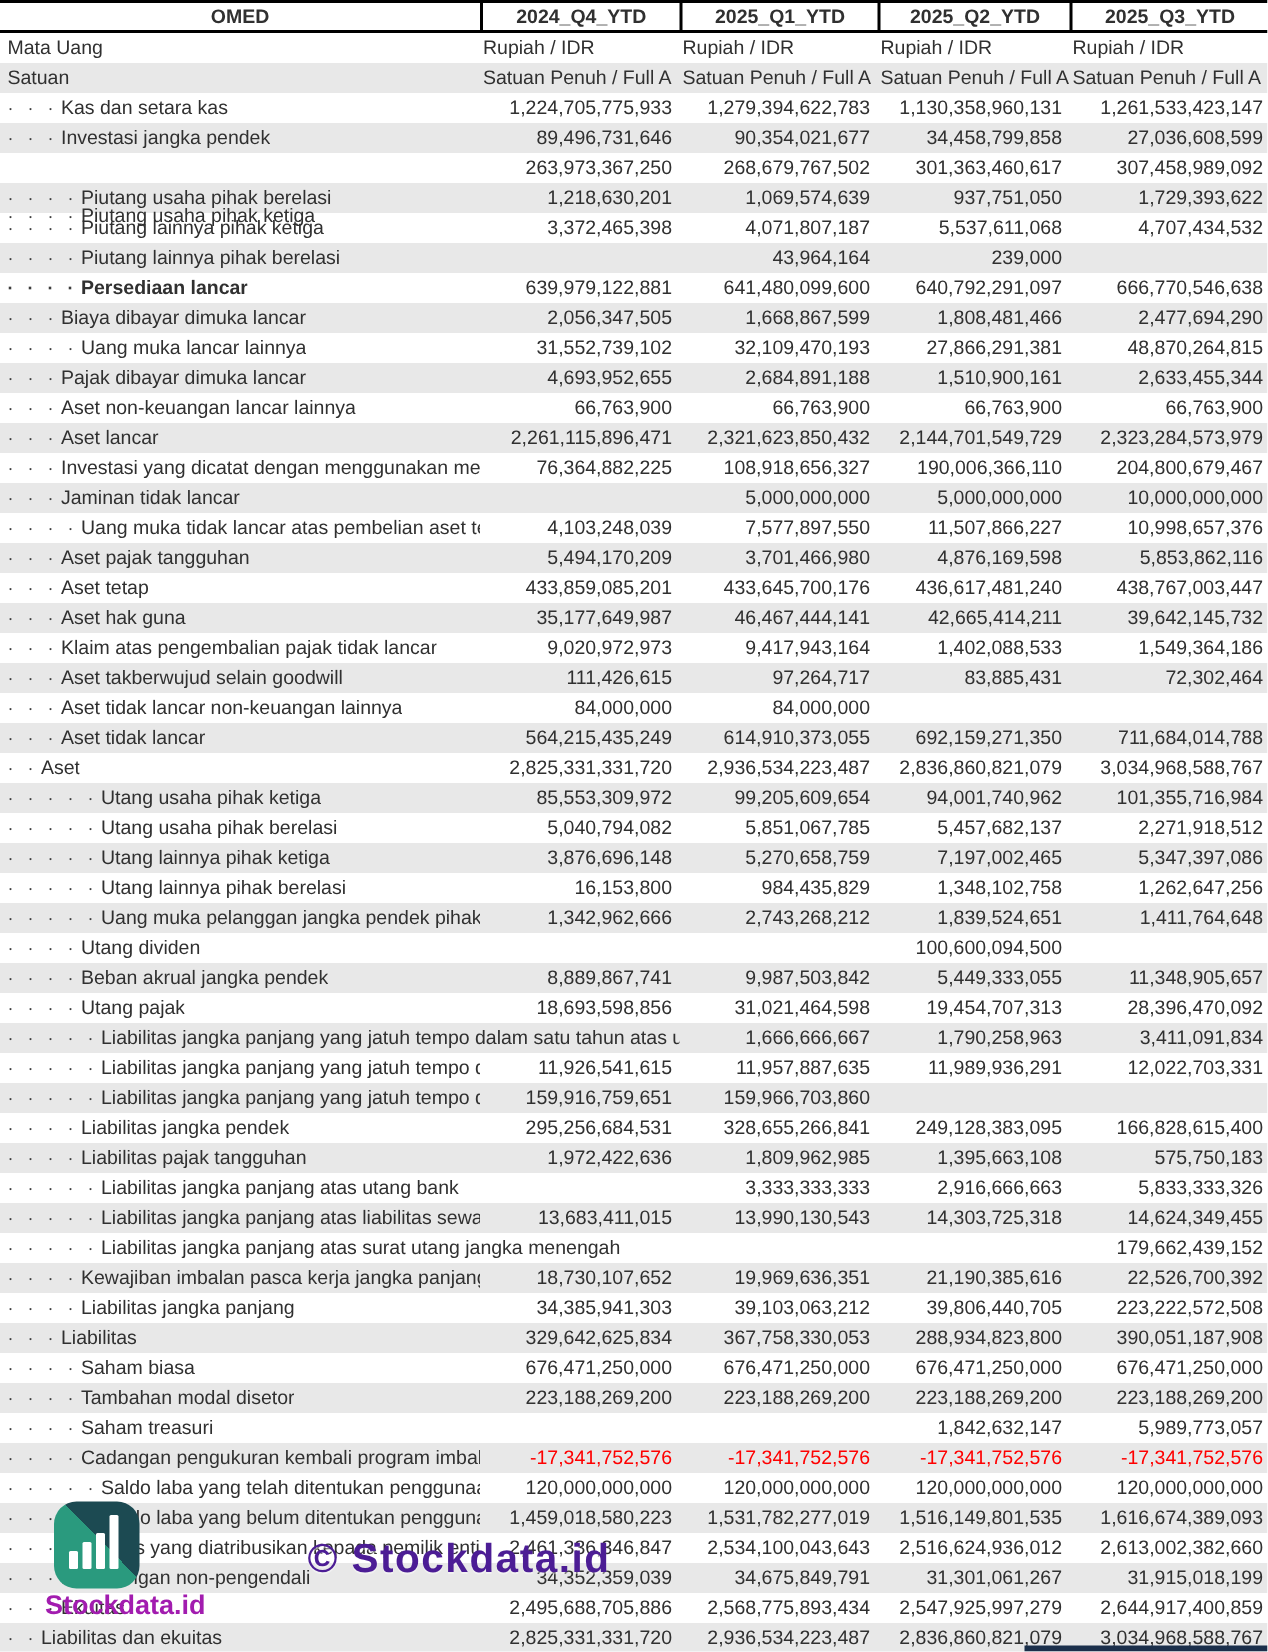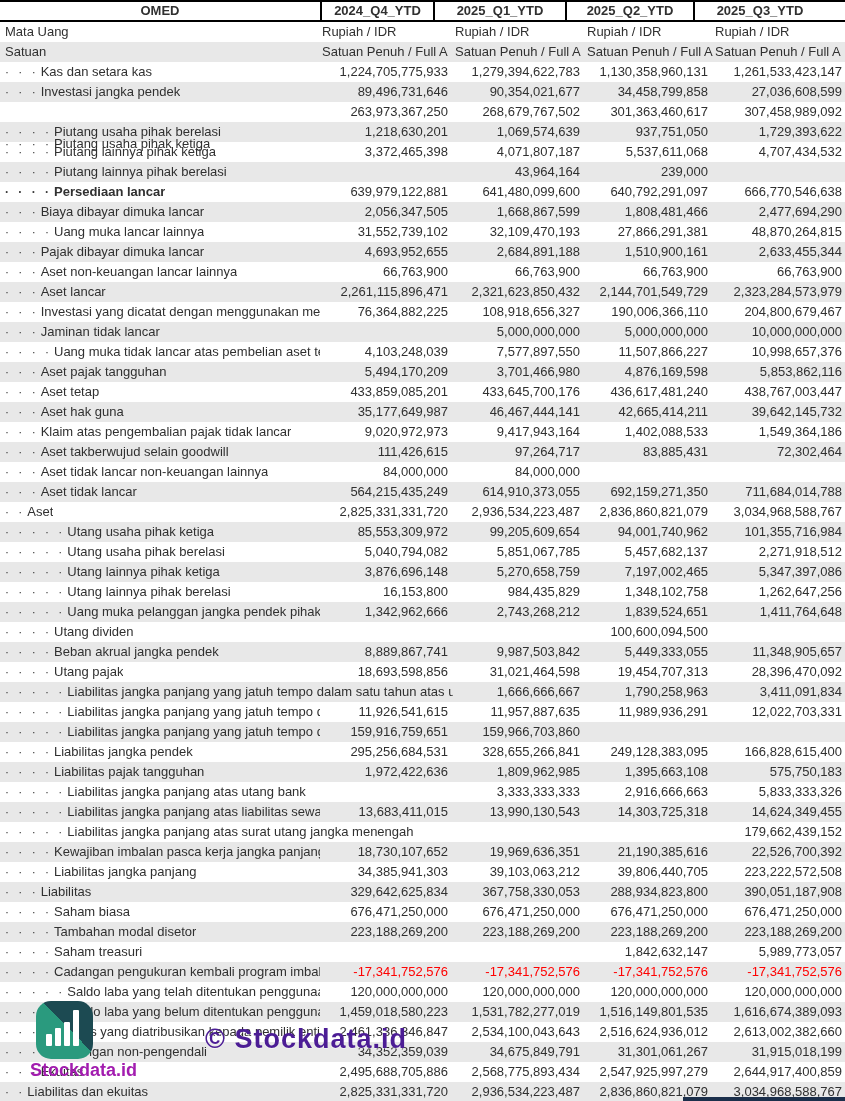--- a/index.html
+++ b/index.html
@@ -14,21 +14,21 @@
     display:flex;height:22px;box-sizing:border-box;
     border-top:2px solid #000;border-bottom:2px solid #000;
     font-weight:bold;background:#fff;
   }
   .hcell{
     box-sizing:border-box;text-align:center;line-height:18px;
     overflow:hidden;white-space:nowrap;
   }
   .hcell + .hcell{border-left:2px solid #000;}
   .h0{width:320px;}
-  .h1{width:113px;}.h2{width:132px;}.h3{width:128px;}.h4{width:132px;}
+  .h1{width:133px;}.h2{width:132px;}.h3{width:128px;}.h4{width:132px;}
   
   .row{position:relative;height:20px;line-height:20px;background:#fff;}
   .row.gray{background:#e8e8e8;}
   .label{
     position:absolute;left:5px;top:0;z-index:2;
     white-space:nowrap;overflow:hidden;
   }
   .dots{letter-spacing:3px;margin-right:2px;color:#3c3c3c;font-size:12px;}
   .vals{display:flex;margin-left:320px;width:525px;height:36px;}
   .cell{

